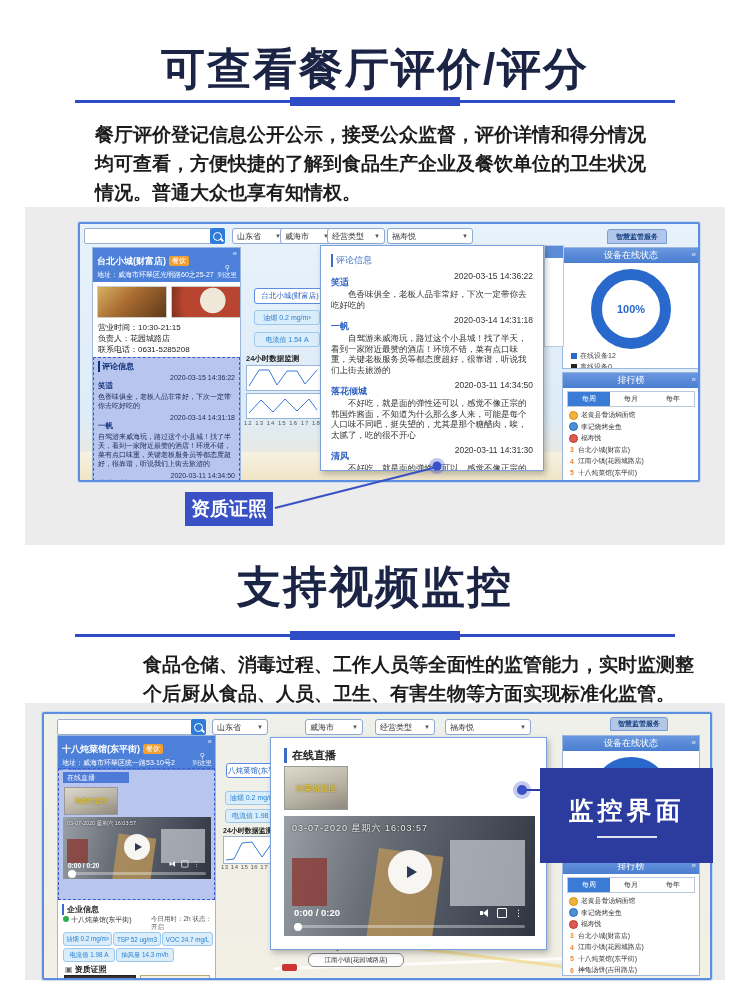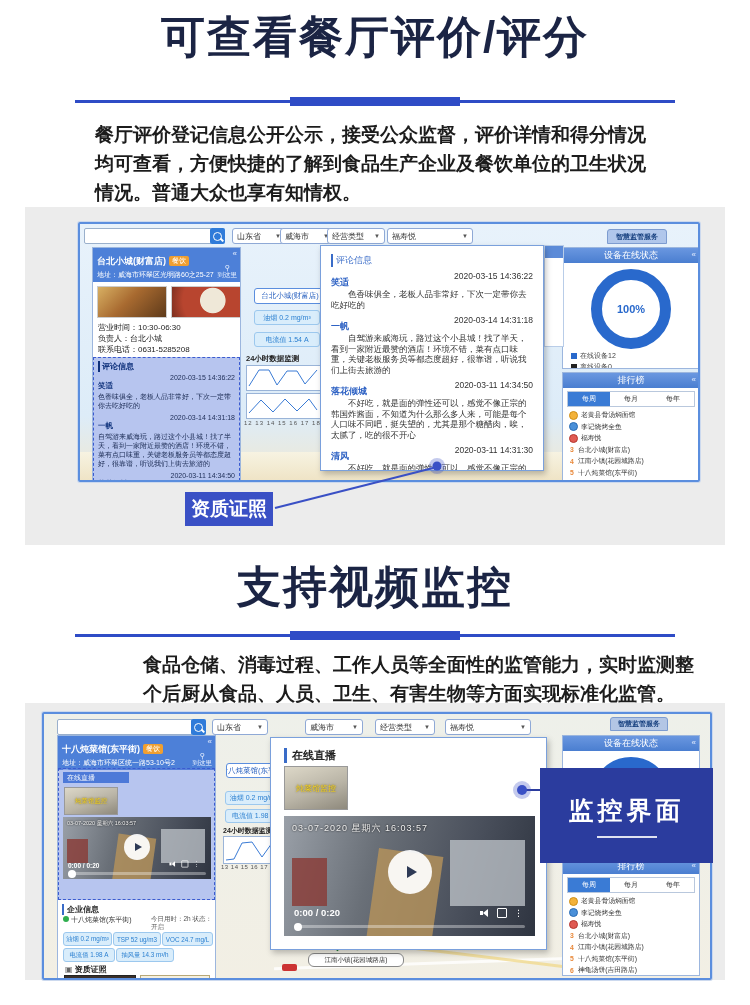--- a/index.html
+++ b/index.html
@@ -155,21 +155,21 @@
       transform:rotate(-45deg);border:1px solid #1d7c34;}
   .mpill{position:absolute;background:#fff;border:1px solid #888;border-radius:6px;font-size:6.5px;
       color:#333;display:flex;align-items:center;justify-content:center;white-space:nowrap;}
   .rbadge{position:absolute;background:#cc3333;border-radius:2px;}
 </style>
 </head>
 <body>
 
 <div class="page">
 
-  <div class="abs big-title" style="top:8px;">可查看餐厅评价/评分</div>
+  <div class="abs big-title" style="top:40px;">可查看餐厅评价/评分</div>
   <div class="abs divider" style="top:100px;"></div>
   <div class="abs body-copy" style="top:120px;">餐厅评价登记信息公开公示，接受公众监督，评价详情和得分情况均可查看，方便快捷的了解到食品生产企业及餐饮单位的卫生状况情况。普通大众也享有知情权。</div>
 
   <div class="abs shot" style="top:207px;height:338px;">
     <div class="dash dash1-bg" style="left:53px;top:15px;width:618px;height:256px;">
       <div class="road" style="left:300px;top:20px;width:2px;height:90px;transform:rotate(12deg);"></div>
       <div class="road y" style="left:120px;top:235px;width:380px;height:3px;transform:rotate(-2deg);"></div>
       <div class="abs" style="left:0;top:228px;width:618px;height:28px;background:linear-gradient(180deg,#f7f3e2,#efe4c6);"></div>
 
       <input class="sinput" style="left: 4px; top: 4px; width: 120px;">
@@ -198,22 +198,22 @@
         <div class="phead" style="height:30px;">
           <span class="pname">台北小城(财富店)</span><span class="badge">餐饮</span>
           <span class="collapse">«</span>
           <div class="paddr">地址：威海市环翠区光明路60之25-27</div>
           <div class="pnav">到这里</div>
         </div>
         <div class="photos" style="left:4px;top:38px;">
           <div class="photo ph1"></div>
           <div class="photo ph2"></div>
         </div>
-        <div class="pinfo" style="left:5px;top:74px;">营业时间：10:30-06:30</div>
-        <div class="pinfo" style="left:5px;top:85px;">负责人：台北小城</div>
+        <div class="pinfo" style="left:5px;top:74px;">营业时间：10:30-21:15</div>
+        <div class="pinfo" style="left:5px;top:85px;">负责人：花园城路店</div>
         <div class="pinfo" style="left:5px;top:96px;">联系电话：0631-5285208</div>
         <div class="tint" style="left:0;top:109px;width:147px;height:124px;">
           <div class="ttl">评论信息</div>
           <div class="rv"><span class="rvd">2020-03-15 14:36:22</span><span class="rvn">笑适</span><div class="rvt">色香味俱全，老板人品非常好，下次一定带你去吃好吃的</div></div>
           <div class="rv"><span class="rvd">2020-03-14 14:31:18</span><span class="rvn">一帆</span><div class="rvt">自驾游来威海玩，路过这个小县城！找了半天，看到一家附近最赞的酒店！环境不错，菜有点口味重，关键老板服务员等都态度超好，很靠谱，听说我们上街去旅游的</div></div>
           <div class="rv"><span class="rvd">2020-03-11 14:34:50</span><span class="rvn">落花倾城</span></div>
 
         </div>
       </div>
 

